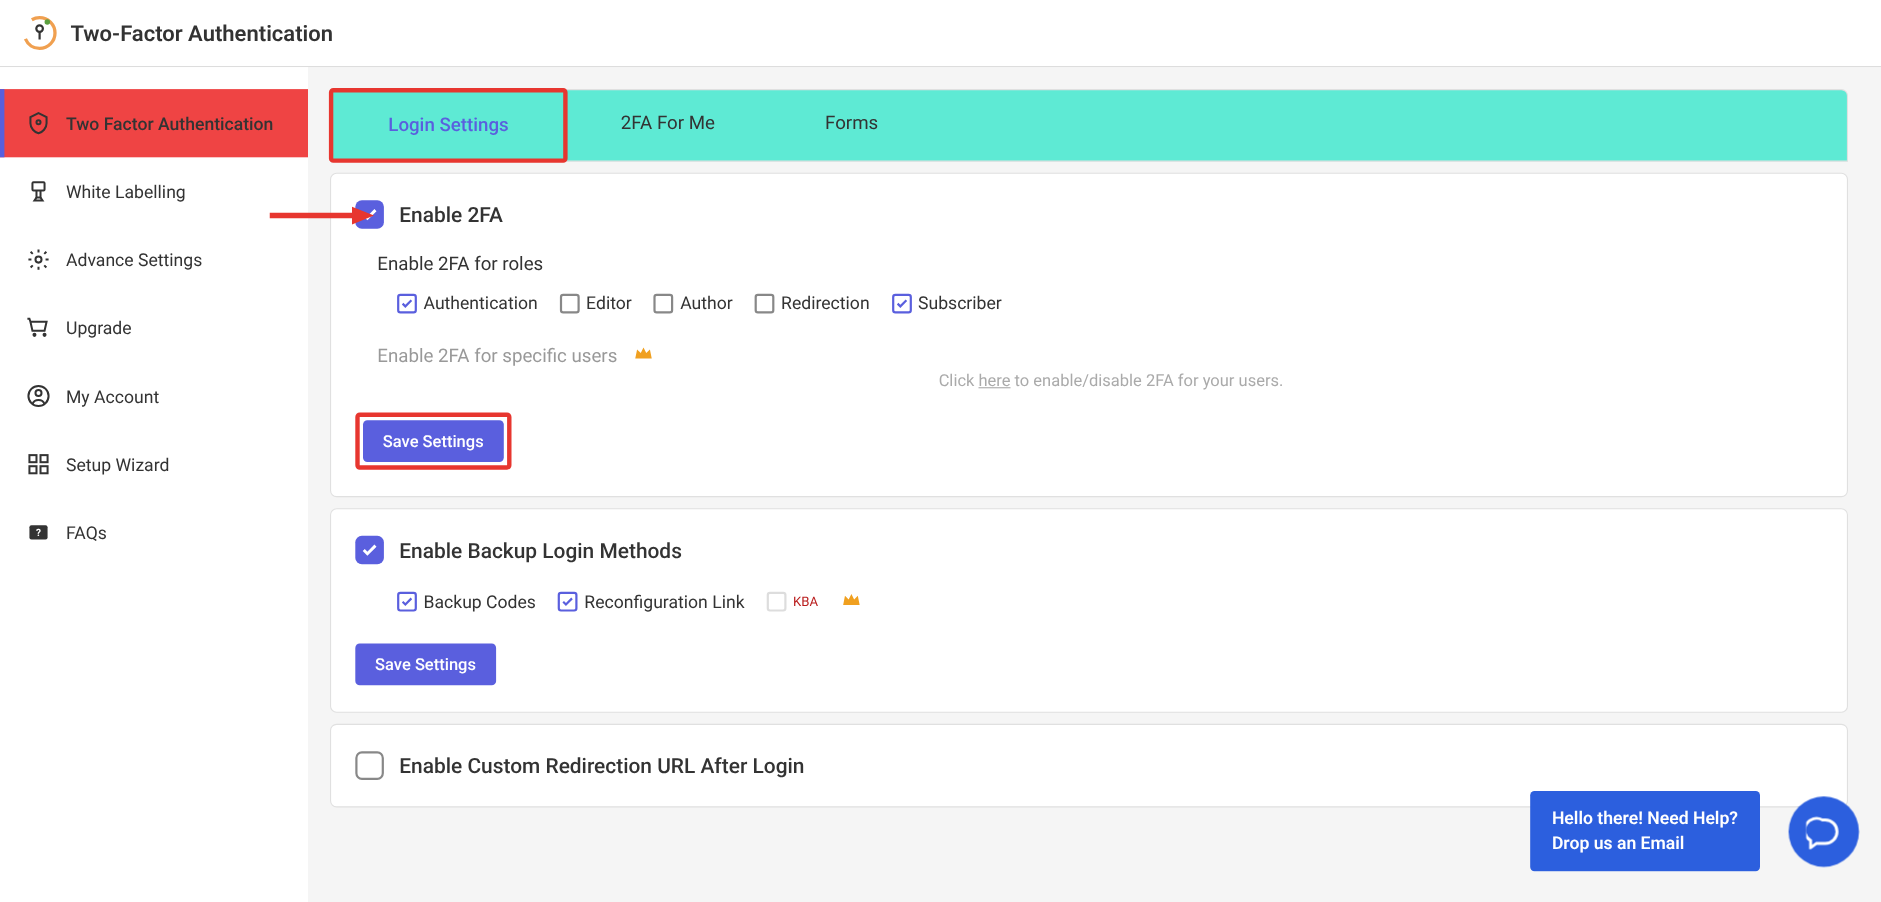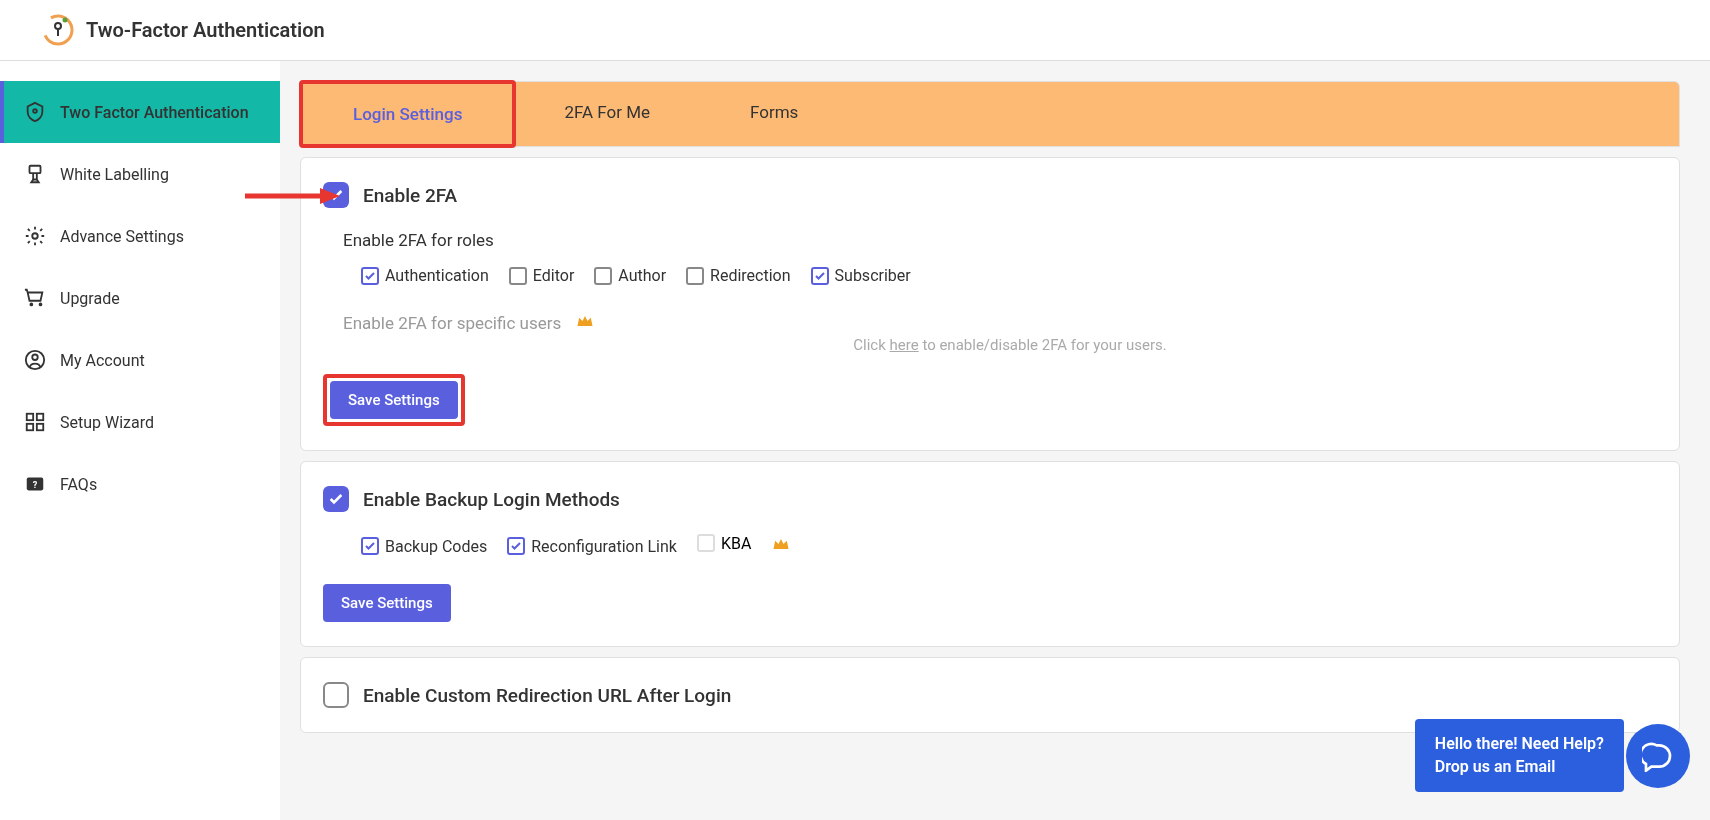--- a/index.html
+++ b/index.html
@@ -10,21 +10,21 @@
 }
 body {
   background: #f5f5f5;
   width: 1710px;
   height: 820px;
   overflow: hidden;
 }
 .header {
   background: #fff;
   border-bottom: 1px solid #ddd;
-  padding: 14px 42px;
+  padding: 14px 20px;
   display: flex;
   align-items: center;
   gap: 12px;
 }
 .logo-circle {
   width: 32px;
   height: 32px;
 }
 .header-title {
   font-size: 20px;
@@ -43,40 +43,40 @@
 .sidebar-item {
   display: flex;
   align-items: center;
   gap: 14px;
   padding: 20px 24px;
   cursor: pointer;
   font-size: 16px;
   color: #333;
 }
 .sidebar-item.active {
-  background: #14b8a6;
+  background: #ef4444;
   border-left: 4px solid #5a5fde;
   padding-left: 20px;
   font-weight: 500;
 }
 .sidebar-icon {
   width: 22px;
   height: 22px;
   display: flex;
   align-items: center;
   justify-content: center;
 }
 .content {
   flex: 1;
   padding: 20px 30px 0 20px;
   overflow: auto;
 }
 .tabs {
   display: flex;
-  background: #fdba74;
+  background: #5eead4;
   border: 1px solid #e0e0e0;
   border-radius: 6px 6px 0 0;
 }
 .tab {
   padding: 20px 50px;
   font-size: 17px;
   cursor: pointer;
   color: #333;
 }
 .tab.active {
@@ -200,21 +200,21 @@
 }
 .arrow-annotation {
   position: absolute;
   left: 245px;
   top: 186px;
   pointer-events: none;
 }
 .help-pill {
   position: fixed;
   bottom: 28px;
-  right: 86px;
+  right: 110px;
   background: #2c5fde;
   color: #fff;
   padding: 14px 20px;
   font-size: 16px;
   font-weight: 600;
   border-radius: 4px;
   line-height: 1.4;
 }
 .chat-bubble {
   position: fixed;
@@ -224,24 +224,24 @@
   height: 64px;
   background: #2c5fde;
   border-radius: 50%;
   display: flex;
   align-items: center;
   justify-content: center;
   cursor: pointer;
 }
 .kba-disabled {
   display: flex;
-  align-items: flex-start;
+  align-items: center;
   gap: 6px;
-  color: #000000;
-  font-size: 16px;
+  color: #b91c1c;
+  font-size: 12px;
 }
 .kba-disabled .small-check {
   border-color: #ddd;
 }
 </style>
 </head>
 <body>
 
 <div class="header">
   <span class="logo-circle">

